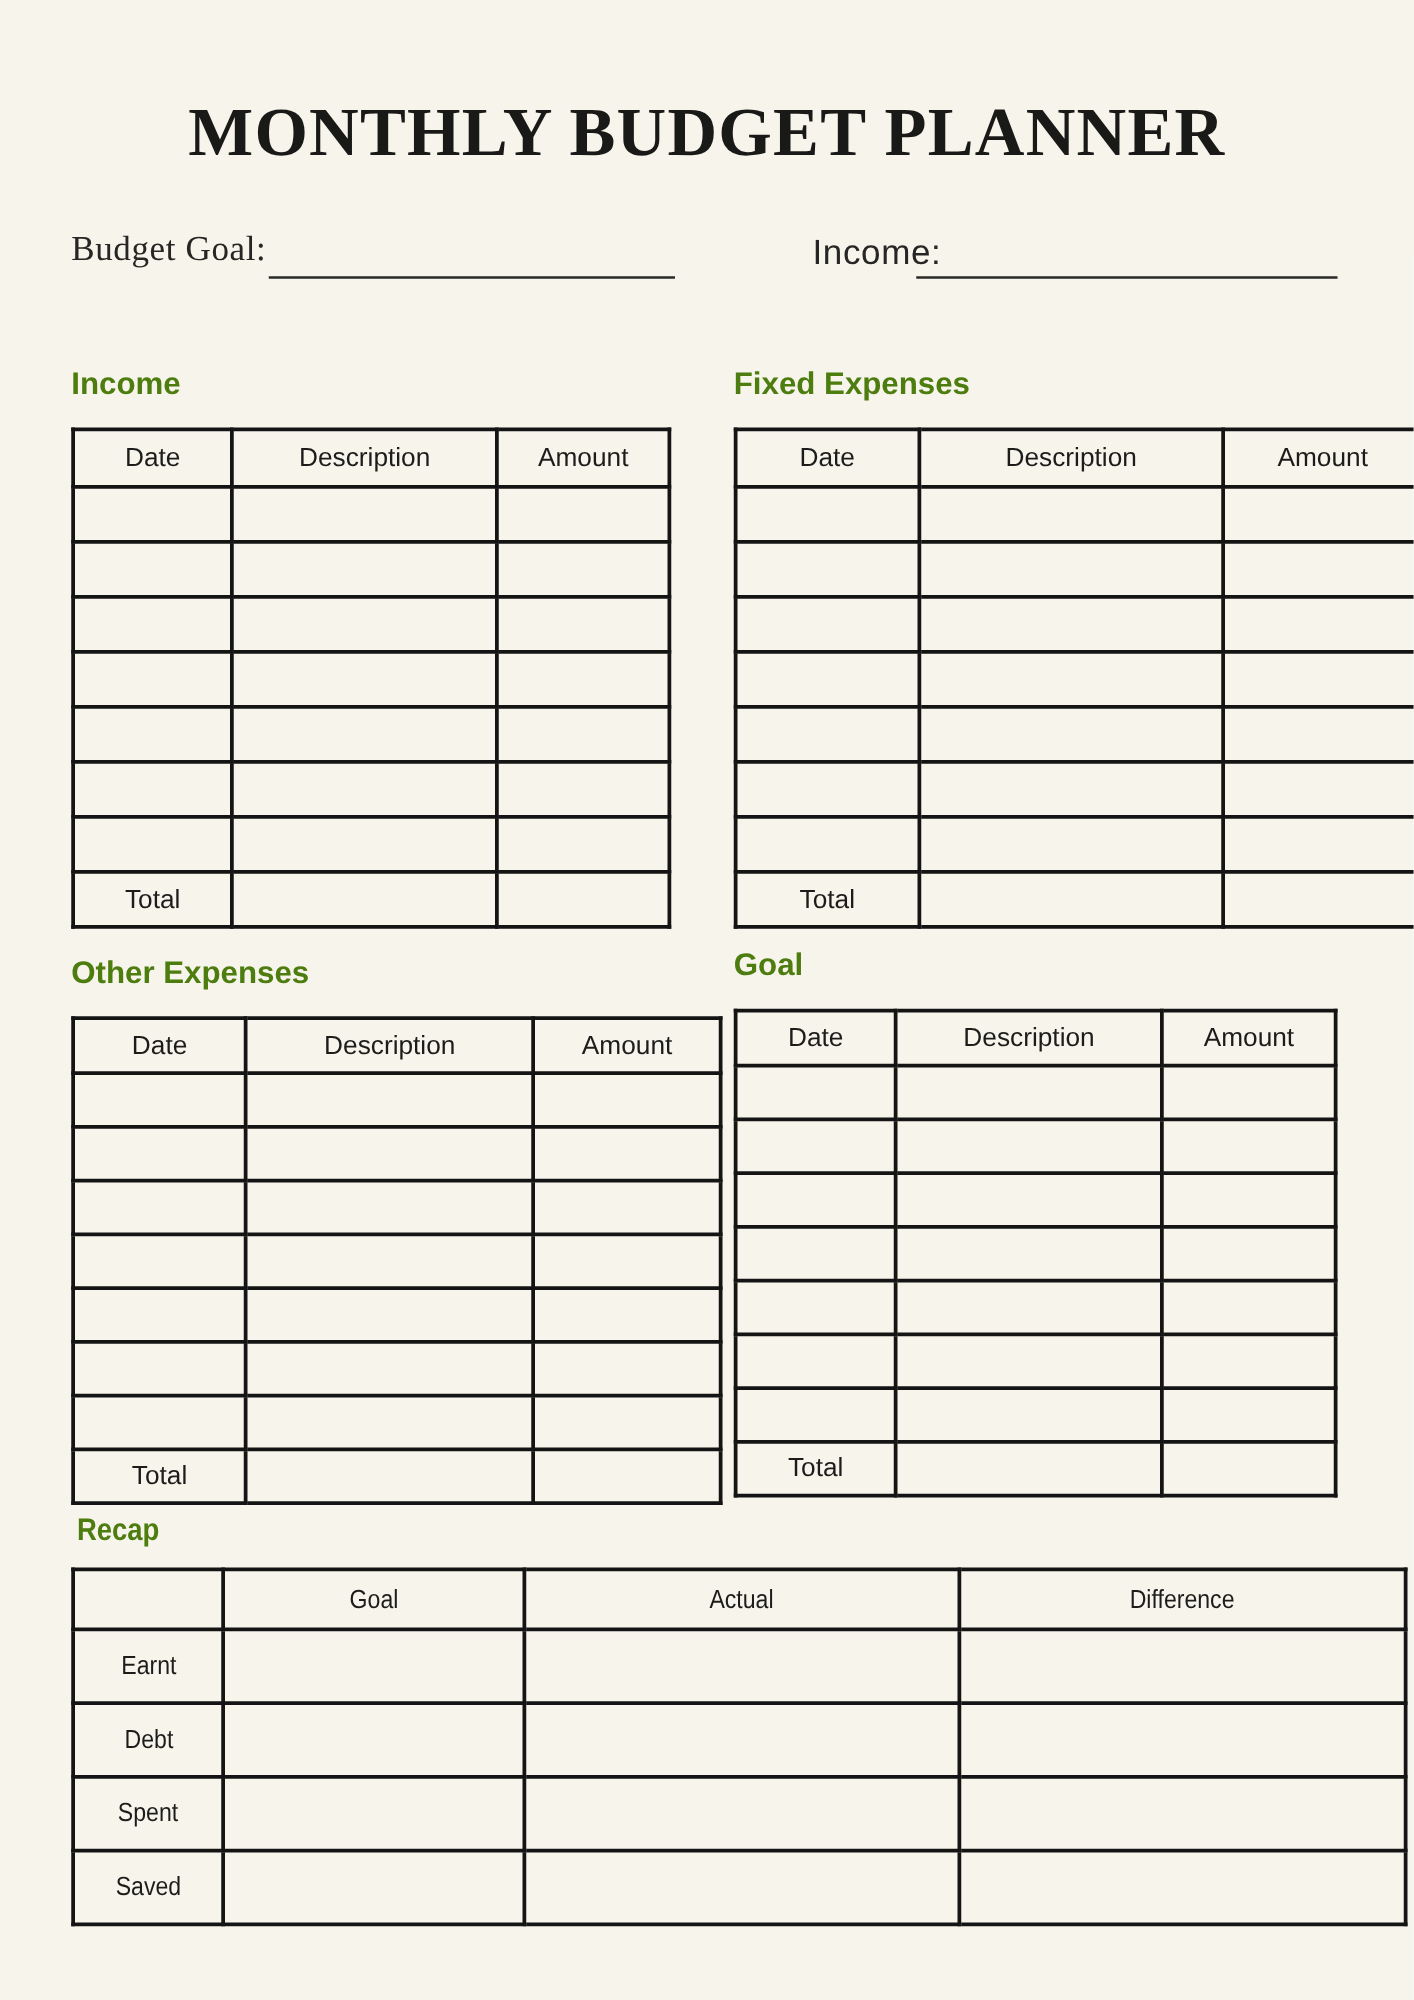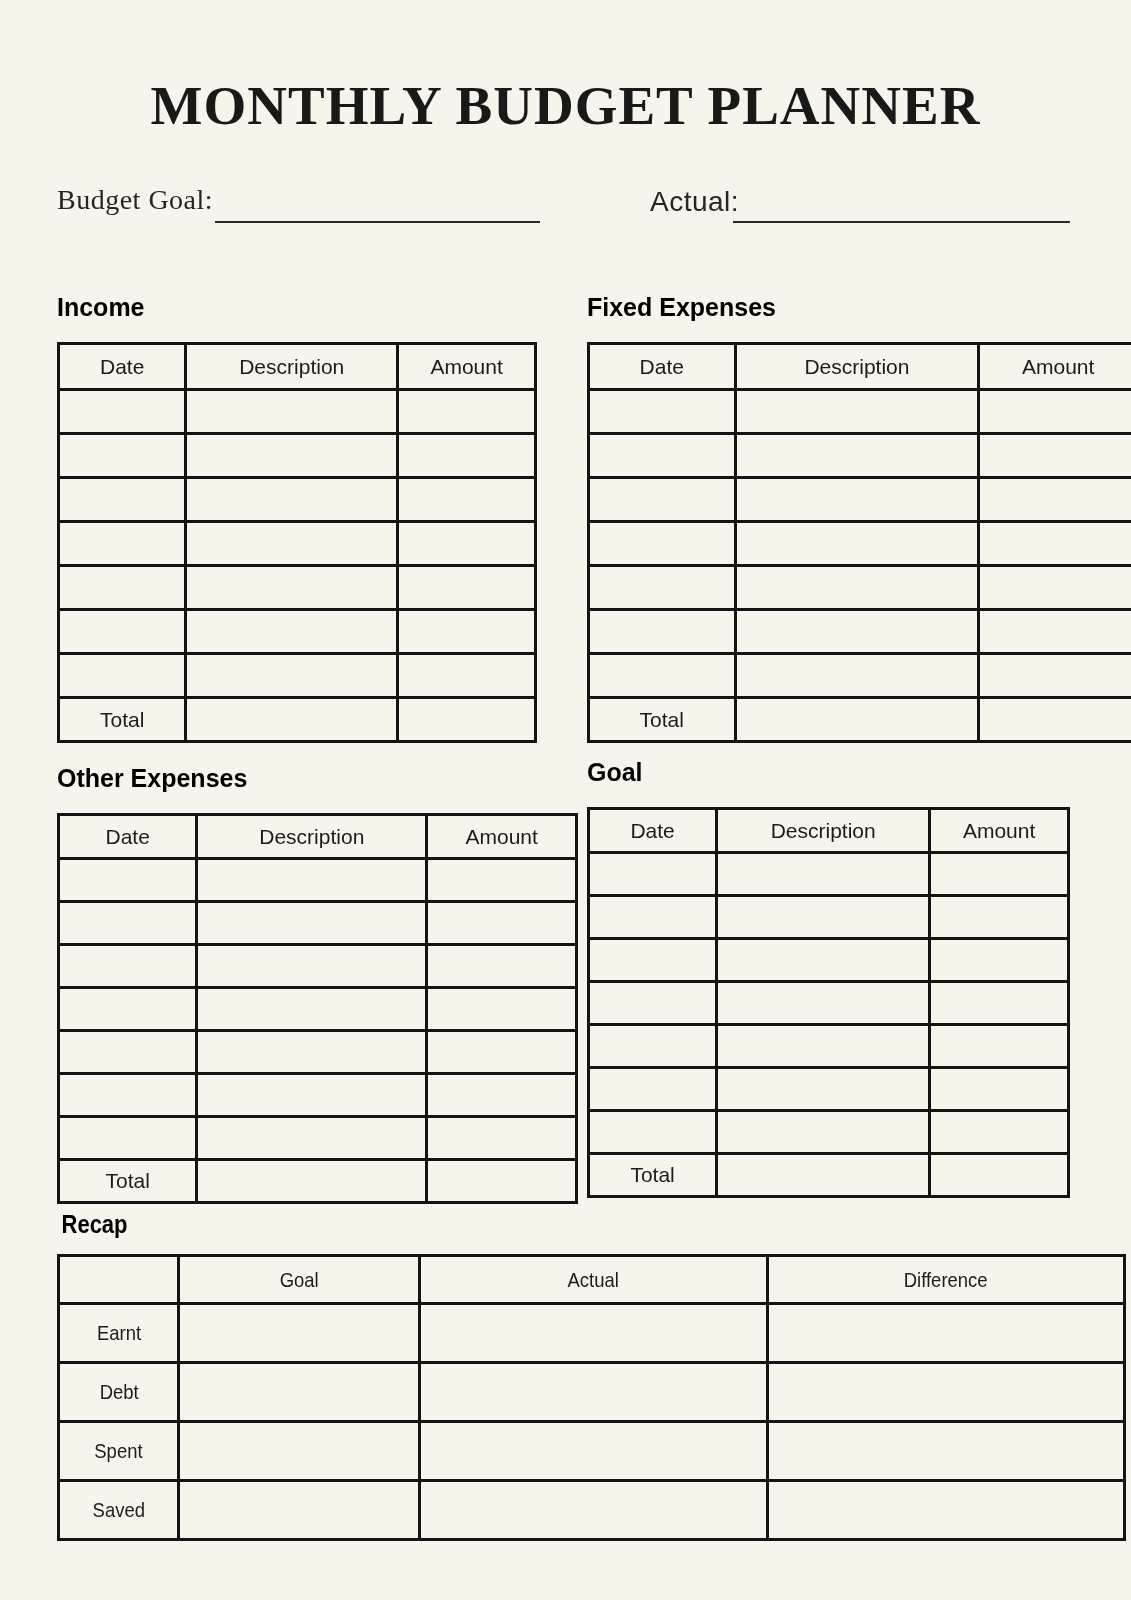--- a/index.html
+++ b/index.html
@@ -34,21 +34,21 @@
     position:absolute; height:0;
     border-top:2px solid #2A2A28;
   }
   .line-goal  { left:215px; top:221px; width:325px; }
   .line-month { left:733px; top:221px; width:337px; }
 
   
   section { position:absolute; }
   .sec-title {
     margin:0 0 20px 0;
-    font-size:25px; font-weight:700; color:#000000;
+    font-size:25px; font-weight:700; color:#4d7c0f;
   }
   .sec-income   { left:57px;  top:293px;  width:480px; }
   .sec-fixed    { left:587px; top:293px;  width:552px; }
   .sec-other    { left:57px;  top:764px;  width:521px; }
   .sec-bills    { left:587px; top:758px;  width:483px; }
   .sec-recap    { left:57px;  top:1210px; width:1069px; }
   .sec-recap .sec-title { margin-bottom:15px; }
 
   
   table {
@@ -74,21 +74,21 @@
 </head>
 <body>
 
 <div class="page">
 
   <h1 class="title">MONTHLY BUDGET PLANNER</h1>
 
   <span class="field-label lbl-goal">Budget Goal:</span>
   <span class="blank-line line-goal"></span>
 
-  <span class="field-label lbl-month">Actual:</span>
+  <span class="field-label lbl-month">Income:</span>
   <span class="blank-line line-month"></span>
 
   <section class="sec-income">
     <h2 class="sec-title">Income</h2>
     <table class="ledger-table ledger-top">
         <colgroup>
           <col style="width: 26.7%;">
           <col style="width: 44.4%;">
           <col style="width: 28.9%;">
         </colgroup>

